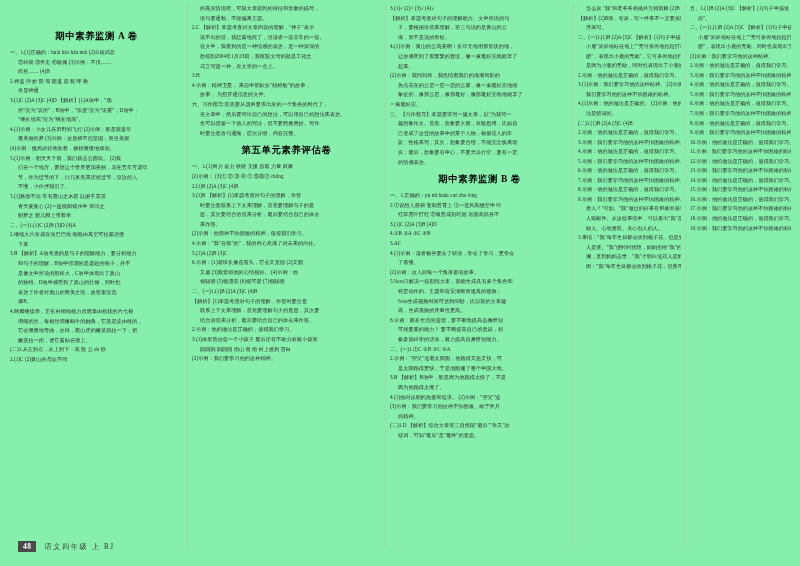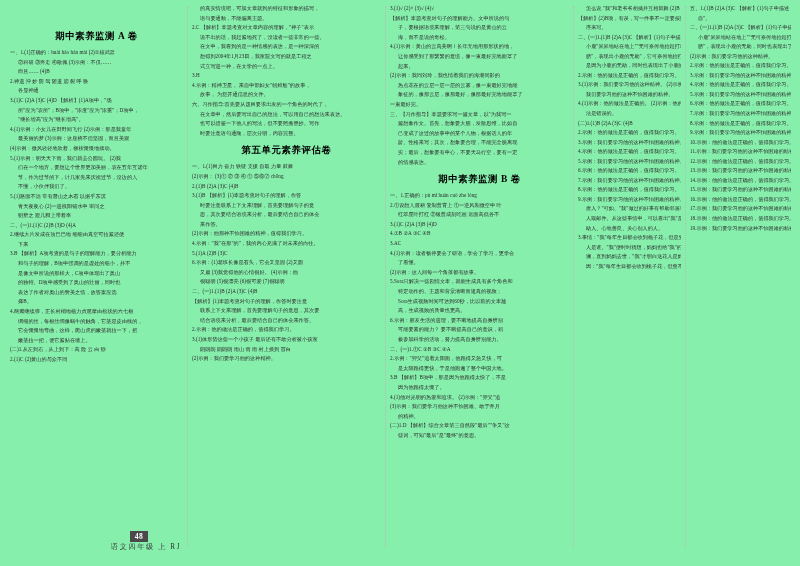--- a/index.html
+++ b/index.html
@@ -61,33 +61,32 @@
   
   .c4 .line,.c5 .line{font-size:5.1px;line-height:9.55px;}
   .footer{
     position:absolute;
     left:0;bottom:14px;
     width:260px;
     display:flex;
     align-items:center;
     padding-left:18px;
     box-sizing:border-box;
-    flex-direction:column;
   }
   .pg-num{
     background:#4a4a4a;
     color:#fff;
     font-size:7.6px;
     font-weight:bold;
     padding:1.5px 5px;
     letter-spacing:.4px;
     line-height:1;
   }
   .pg-label{
-    margin-left:14px;
+    margin-left:8px;
     font-size:7.2px;
     letter-spacing:1.6px;
     color:#333;
   }
 </style>
 </head>
 <body>
 
 <div class="page">
 

